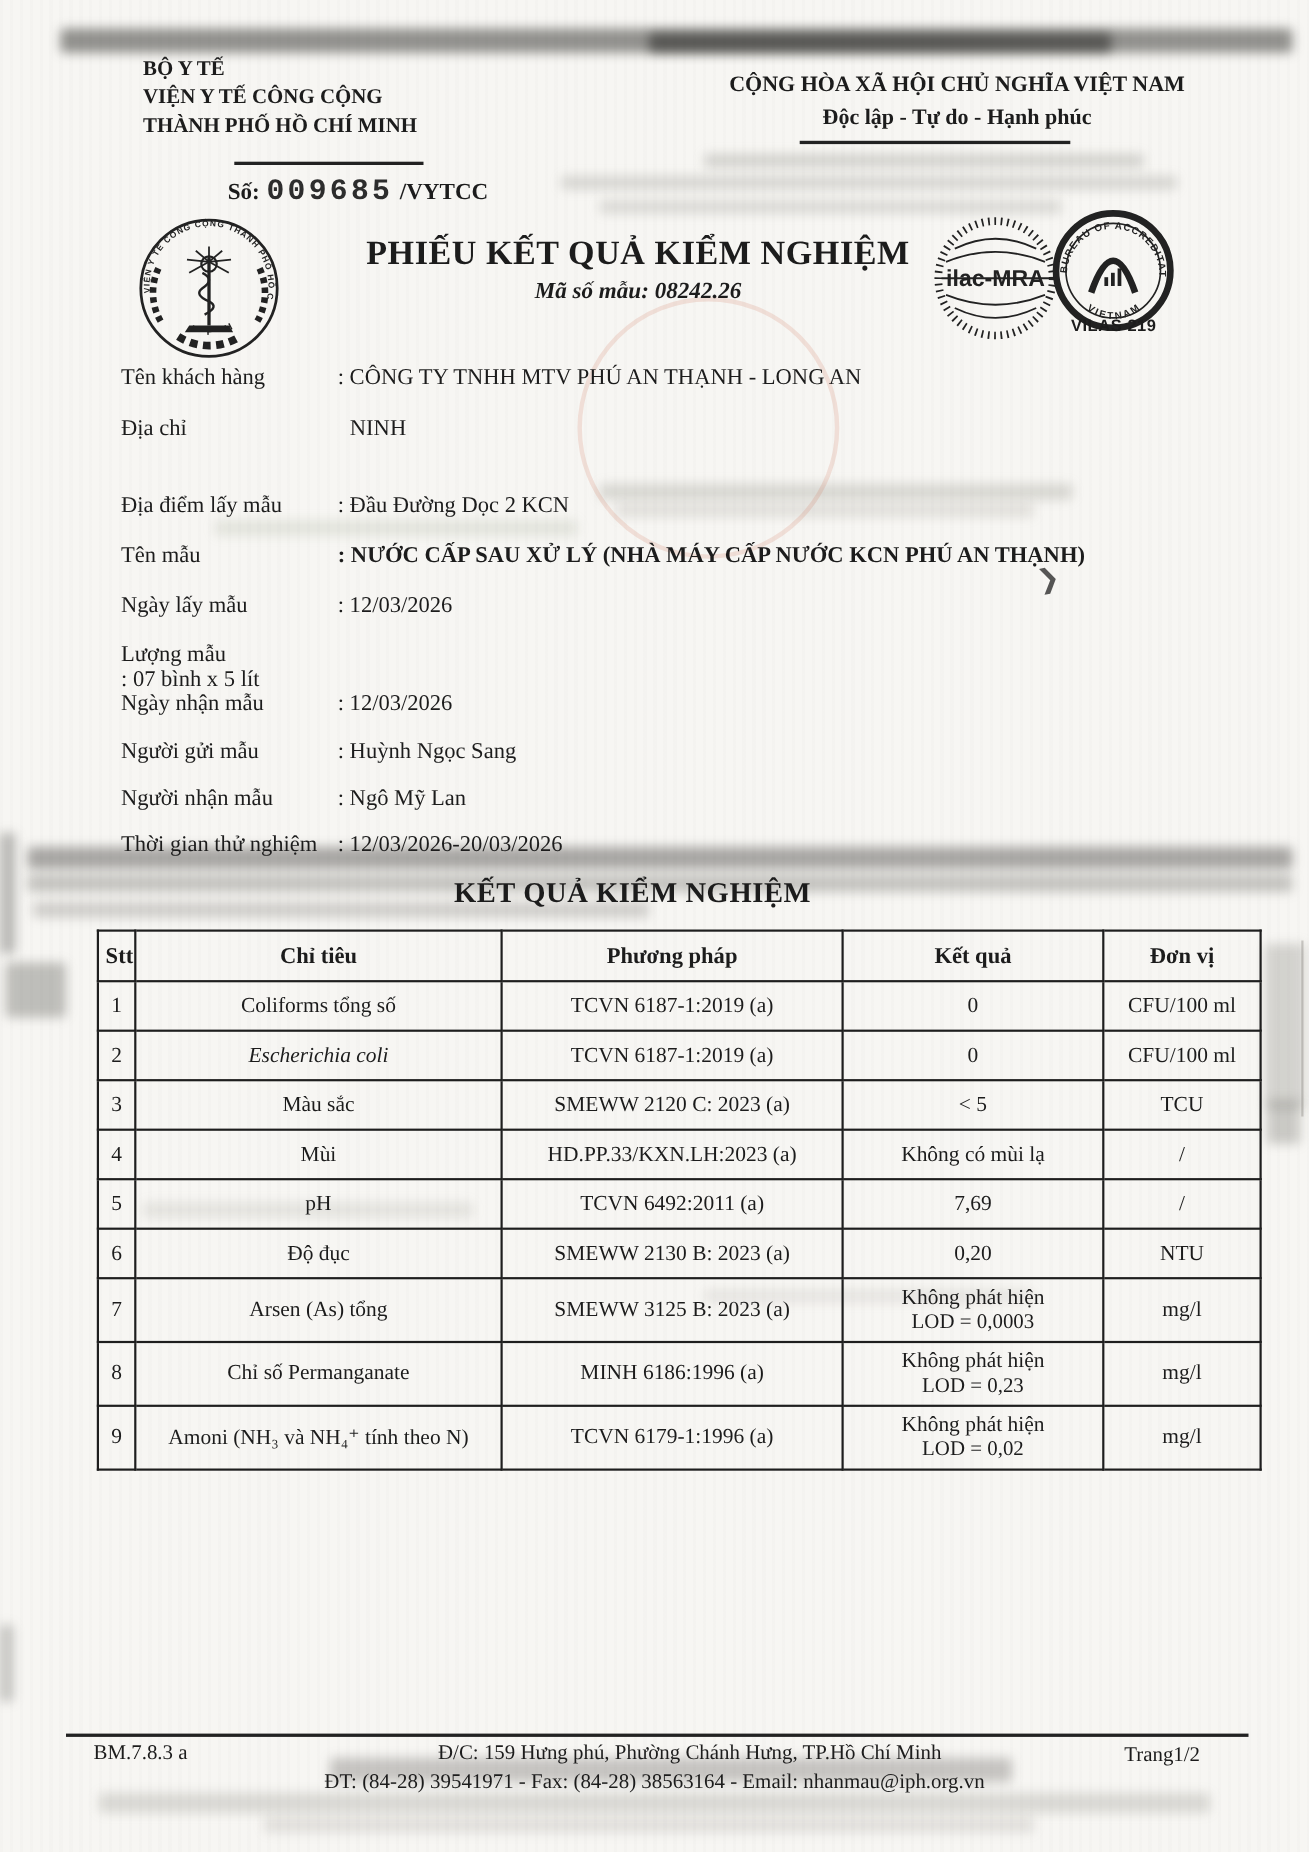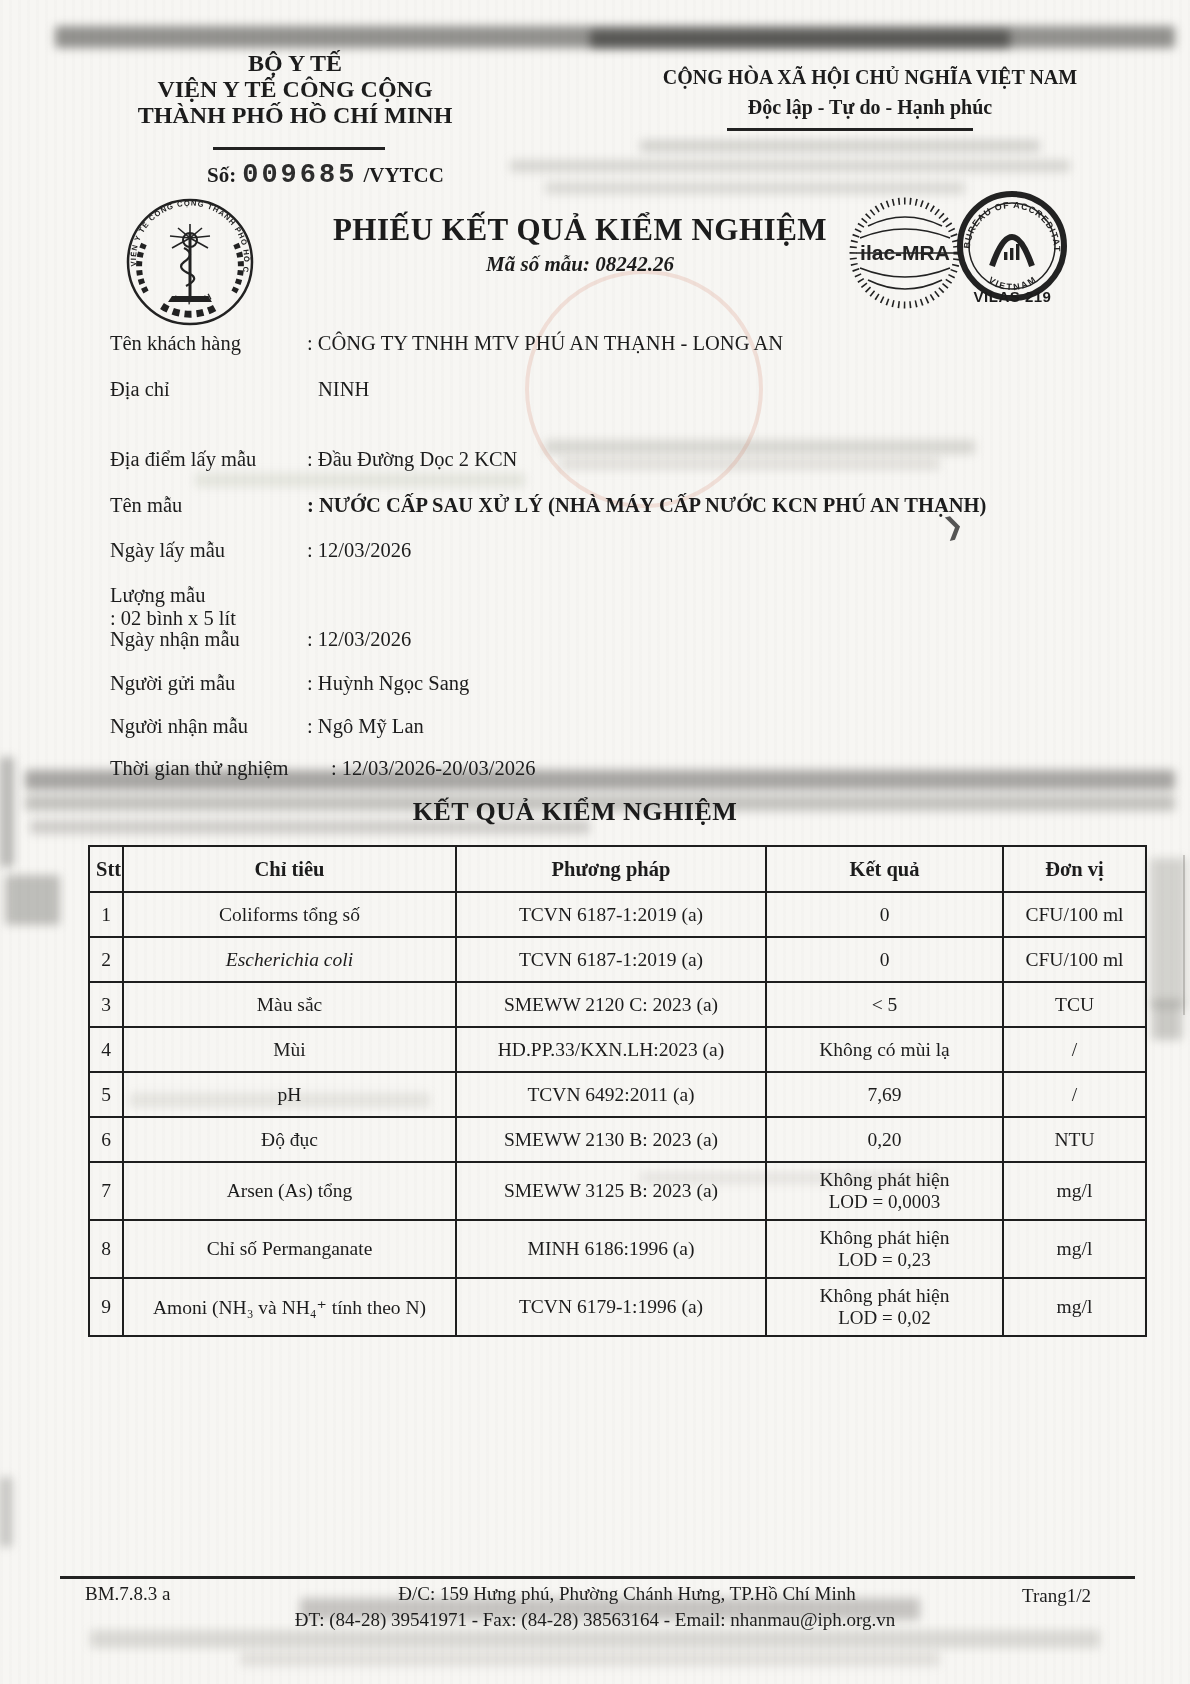--- a/index.html
+++ b/index.html
@@ -9,21 +9,21 @@
     background-image:repeating-linear-gradient(90deg, rgba(0,0,0,0.012) 0 3px, transparent 3px 9px);
     font-family:"Liberation Serif","DejaVu Serif",serif;
     color:#1c1c1c; overflow:hidden;
   }
   .abs{position:absolute;}
   
   .artifact{position:absolute; filter:blur(5px); border-radius:4px; pointer-events:none;}
   .stamp-circle{position:absolute; border:4px solid rgba(205,100,70,.16); border-radius:50%; pointer-events:none;}
   .edge-line{position:absolute; background:rgba(120,118,112,.35); pointer-events:none;}
   
-  .hdr-left{left:130px; top:50px; width:330px; text-align:center; font-weight:bold; font-size:24px; line-height:26px;}
+  .hdr-left{left:130px; top:50px; width:330px; text-align:left; font-weight:bold; font-size:19px; line-height:26px;}
   .hdr-rule-left{left:213px; top:147px; width:172px; height:3px; background:#222;}
   .hdr-right{left:600px; top:62px; width:540px; text-align:center; font-weight:bold; font-size:20px; line-height:30px;}
   .hdr-rule-right{left:727px; top:128px; width:246px; height:3px; background:#222;}
   .doc-no{left:207px; top:160px; font-size:21px; font-weight:bold; display:flex; align-items:baseline; gap:6px;}
   .doc-no .stamp-no{font-family:"Liberation Mono","DejaVu Sans Mono",monospace; font-size:27px; letter-spacing:3px; color:#2d2d2d; font-weight:bold;}
   .title{left:260px; top:212px; width:640px; text-align:center; font-size:31px; font-weight:bold; letter-spacing:.5px;}
   .subtitle{left:300px; top:252px; width:560px; text-align:center; font-size:21px; font-weight:bold; font-style:italic;}
   .vilas-label{left:955px; top:288px; width:115px; text-align:center; font-family:"Liberation Sans","DejaVu Sans",sans-serif; font-weight:bold; font-size:15px; letter-spacing:.5px;}
   
   .info-row{position:absolute; left:110px; display:flex; font-size:20.5px; width:1020px;}
@@ -180,35 +180,35 @@
   <div class="info-row" style="top:494px;">
     <span class="info-label">Tên mẫu</span>
     <span class="info-value bold">: NƯỚC CẤP SAU XỬ LÝ (NHÀ MÁY CẤP NƯỚC KCN PHÚ AN THẠNH)</span>
   </div>
   <div class="info-row" style="top:539px;">
     <span class="info-label">Ngày lấy mẫu</span>
     <span class="info-value">: 12/03/2026</span>
   </div>
   <div class="info-row" style="top:584px;flex-direction:column;">
     <span class="info-label">Lượng mẫu</span>
-    <span class="info-value">: 02 bình x 5 lít</span>
+    <span class="info-value">: 07 bình x 5 lít</span>
   </div>
   <div class="info-row" style="top:628px;">
     <span class="info-label">Ngày nhận mẫu</span>
     <span class="info-value">: 12/03/2026</span>
   </div>
   <div class="info-row" style="top:672px;">
     <span class="info-label">Người gửi mẫu</span>
     <span class="info-value">: Huỳnh Ngọc Sang</span>
   </div>
   <div class="info-row" style="top:715px;">
     <span class="info-label">Người nhận mẫu</span>
     <span class="info-value">: Ngô Mỹ Lan</span>
   </div>
-  <div class="info-row" style="top:757px;gap:24px;">
+  <div class="info-row" style="top:757px;">
     <span class="info-label">Thời gian thử nghiệm</span>
     <span class="info-value">: 12/03/2026-20/03/2026</span>
   </div>
 
   <div class="abs results-title">KẾT QUẢ KIỂM NGHIỆM</div>
 
   <table class="results">
     <colgroup>
         <col style="width:34px">
         <col style="width:333px">

